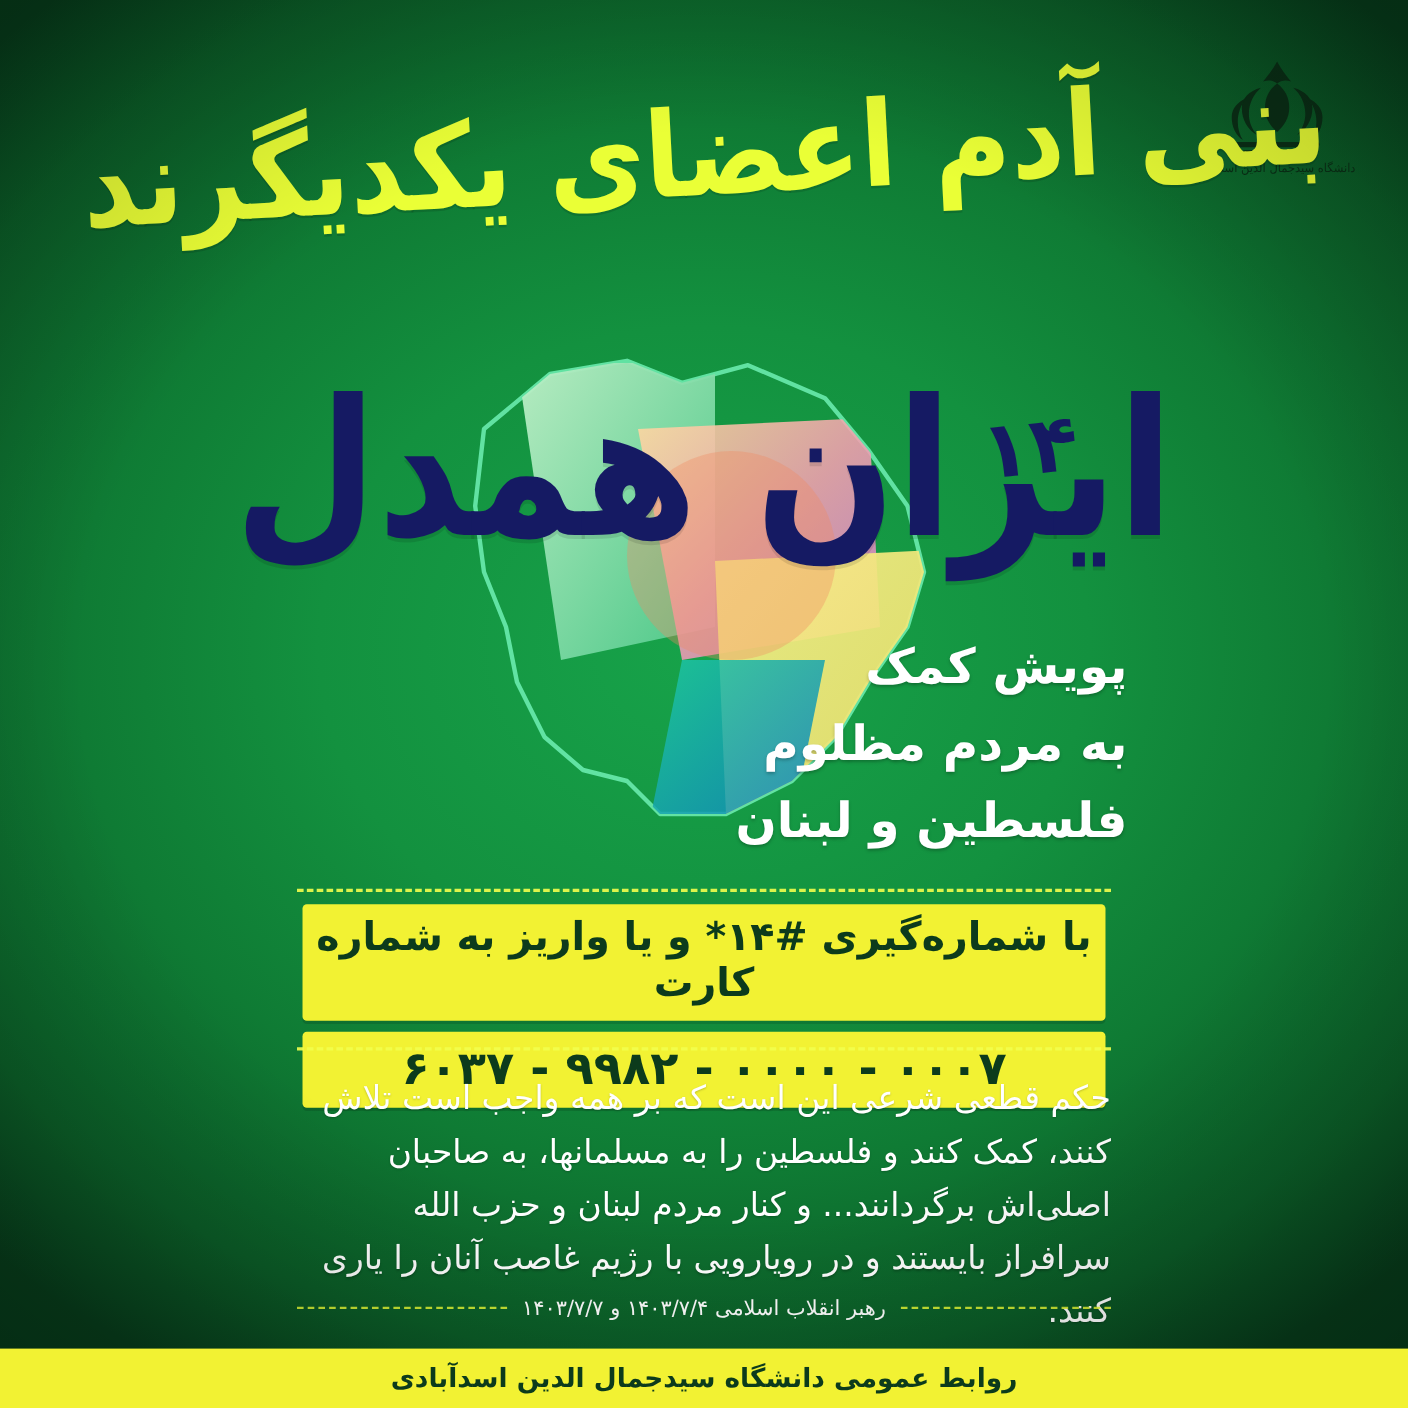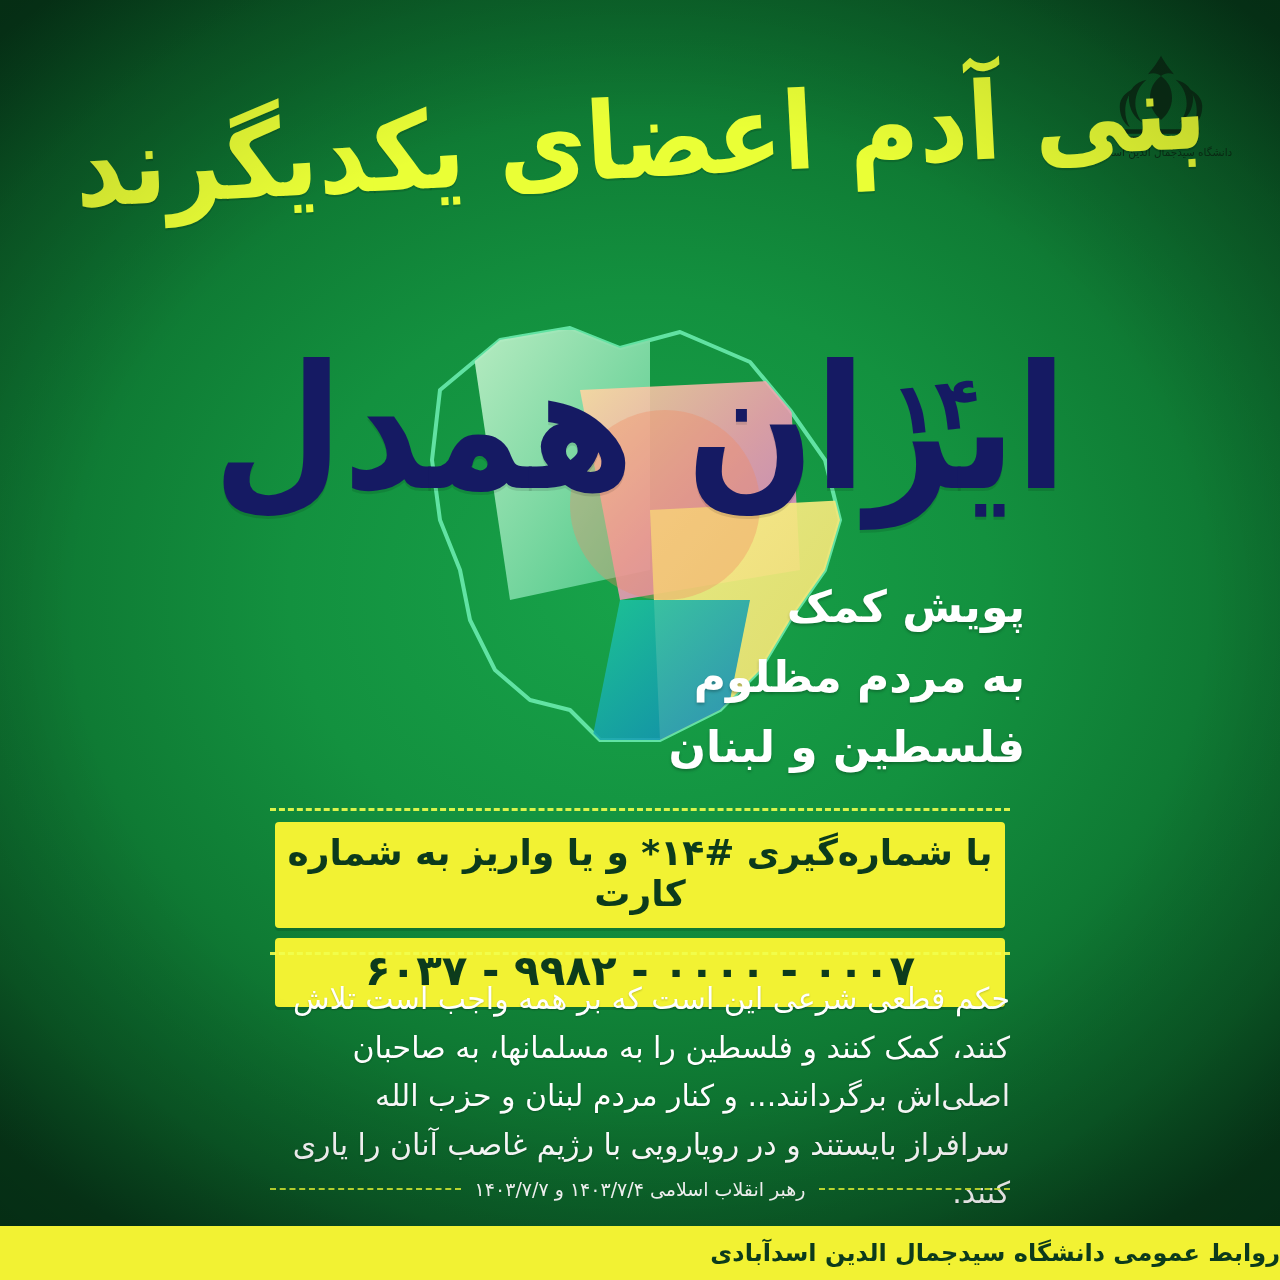--- a/index.html
+++ b/index.html
@@ -200,20 +200,21 @@
   }
 
   
   #footer {
     position: absolute;
     left: 0; right: 0; bottom: 0;
     height: 54px;
     background: #f2f233;
     display: flex;
     align-items: center;
+    justify-content: center;
     z-index: 5;
   }
   #footer .txt {
     font-size: 24px;
     font-weight: bold;
     color: #0c3b1c;
   }
 </style>
 </head>
 <body>

